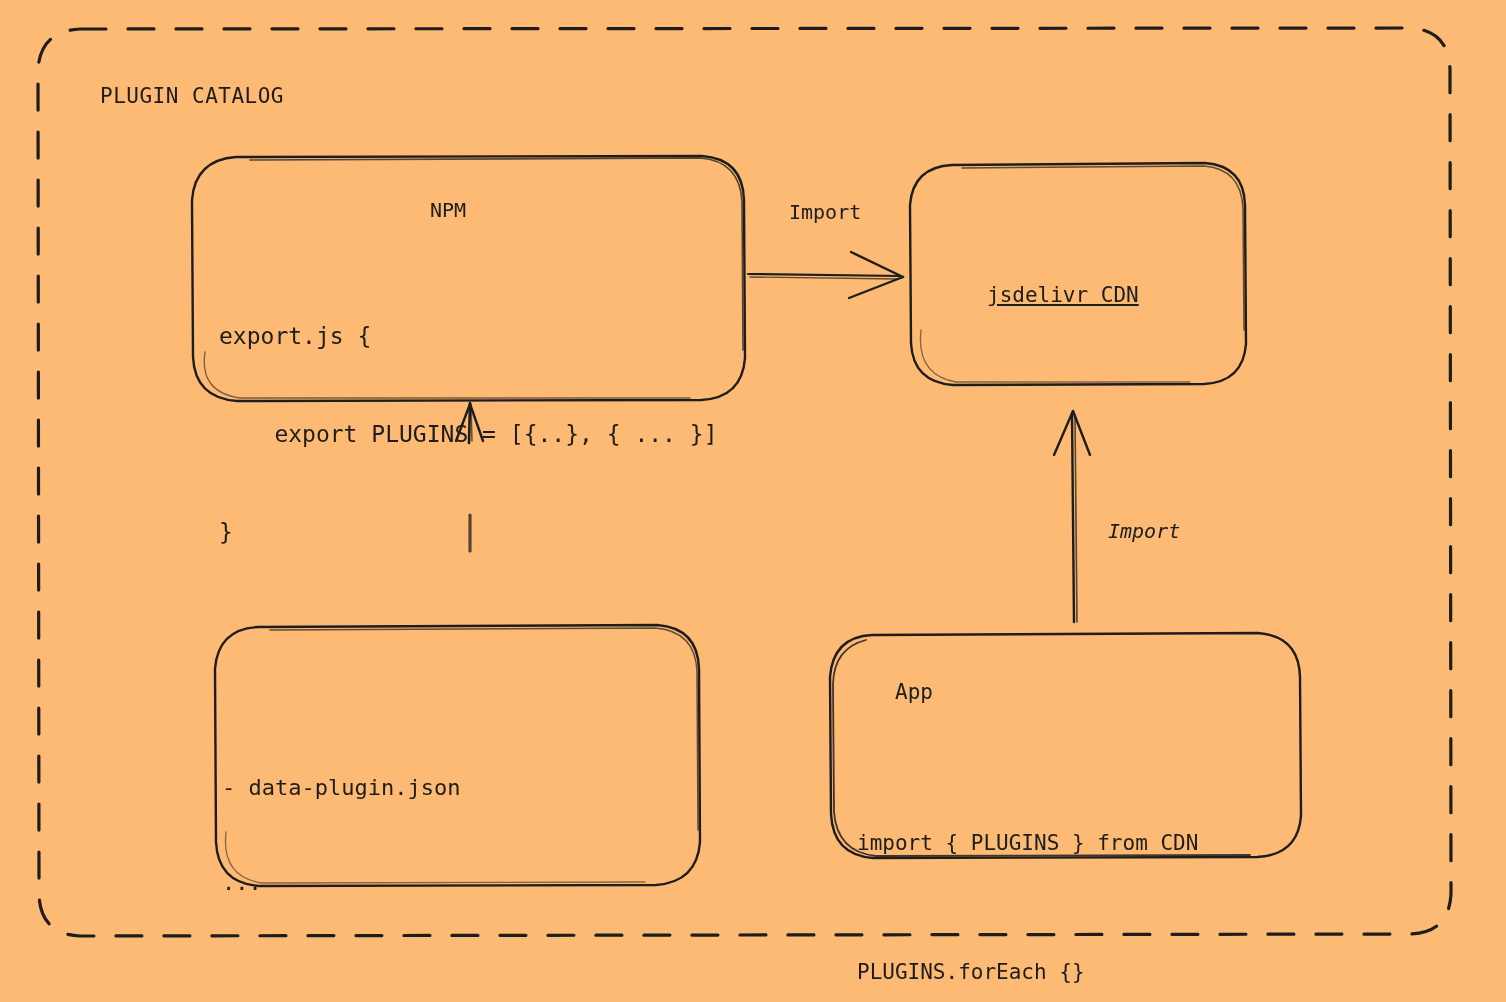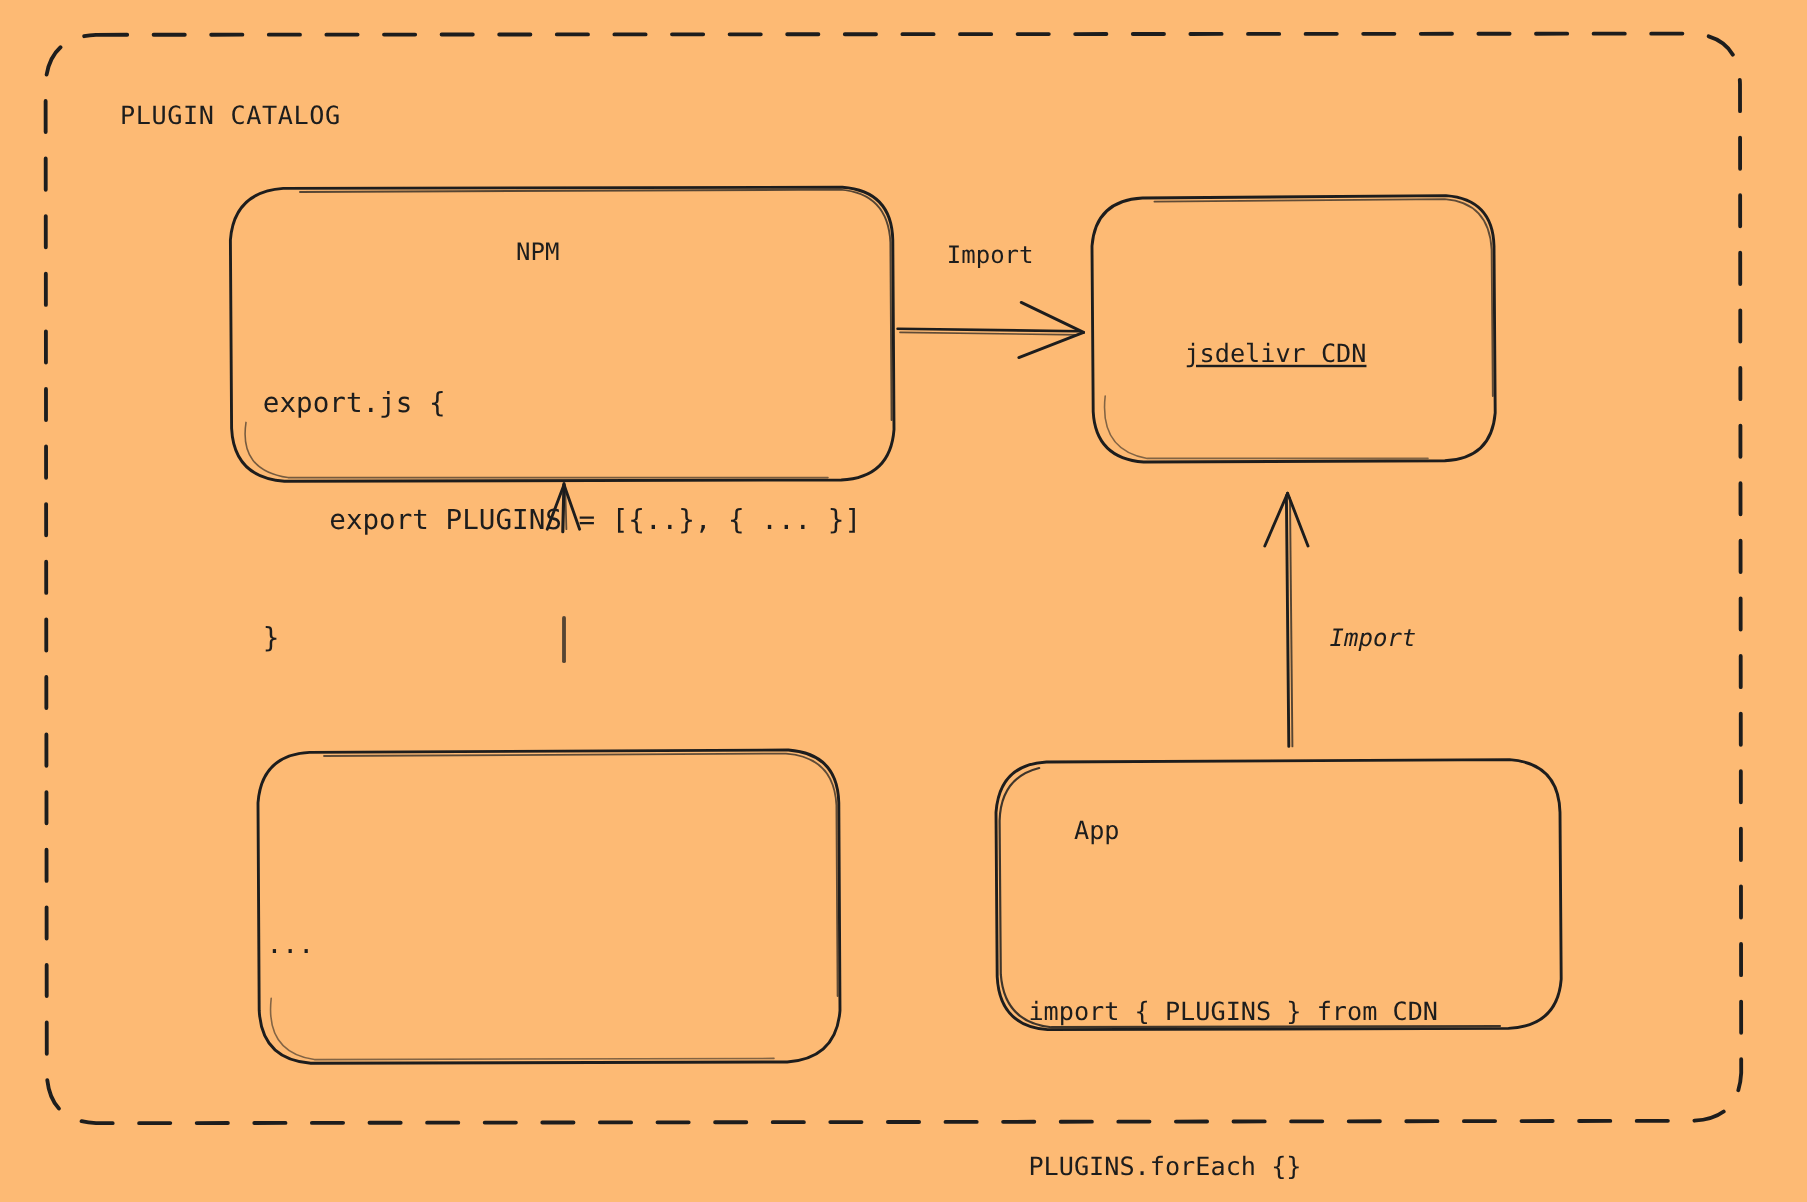--- a/index.html
+++ b/index.html
@@ -166,20 +166,21 @@
     <div>}</div>
   </div>
 
   <div class="txt cdn-title">jsdelivr CDN</div>
 
   <div class="txt cache-label">Import</div>
 
 
 
   <div class="txt repo-list">
+    <div>- data-plugin.json</div>
     <div>...</div>
   </div>
 
   <div class="txt app-title">App</div>
 
   <div class="txt app-code">
     <div>import { PLUGINS } from CDN</div>
     <div>PLUGINS.forEach {}</div>
   </div>
 

